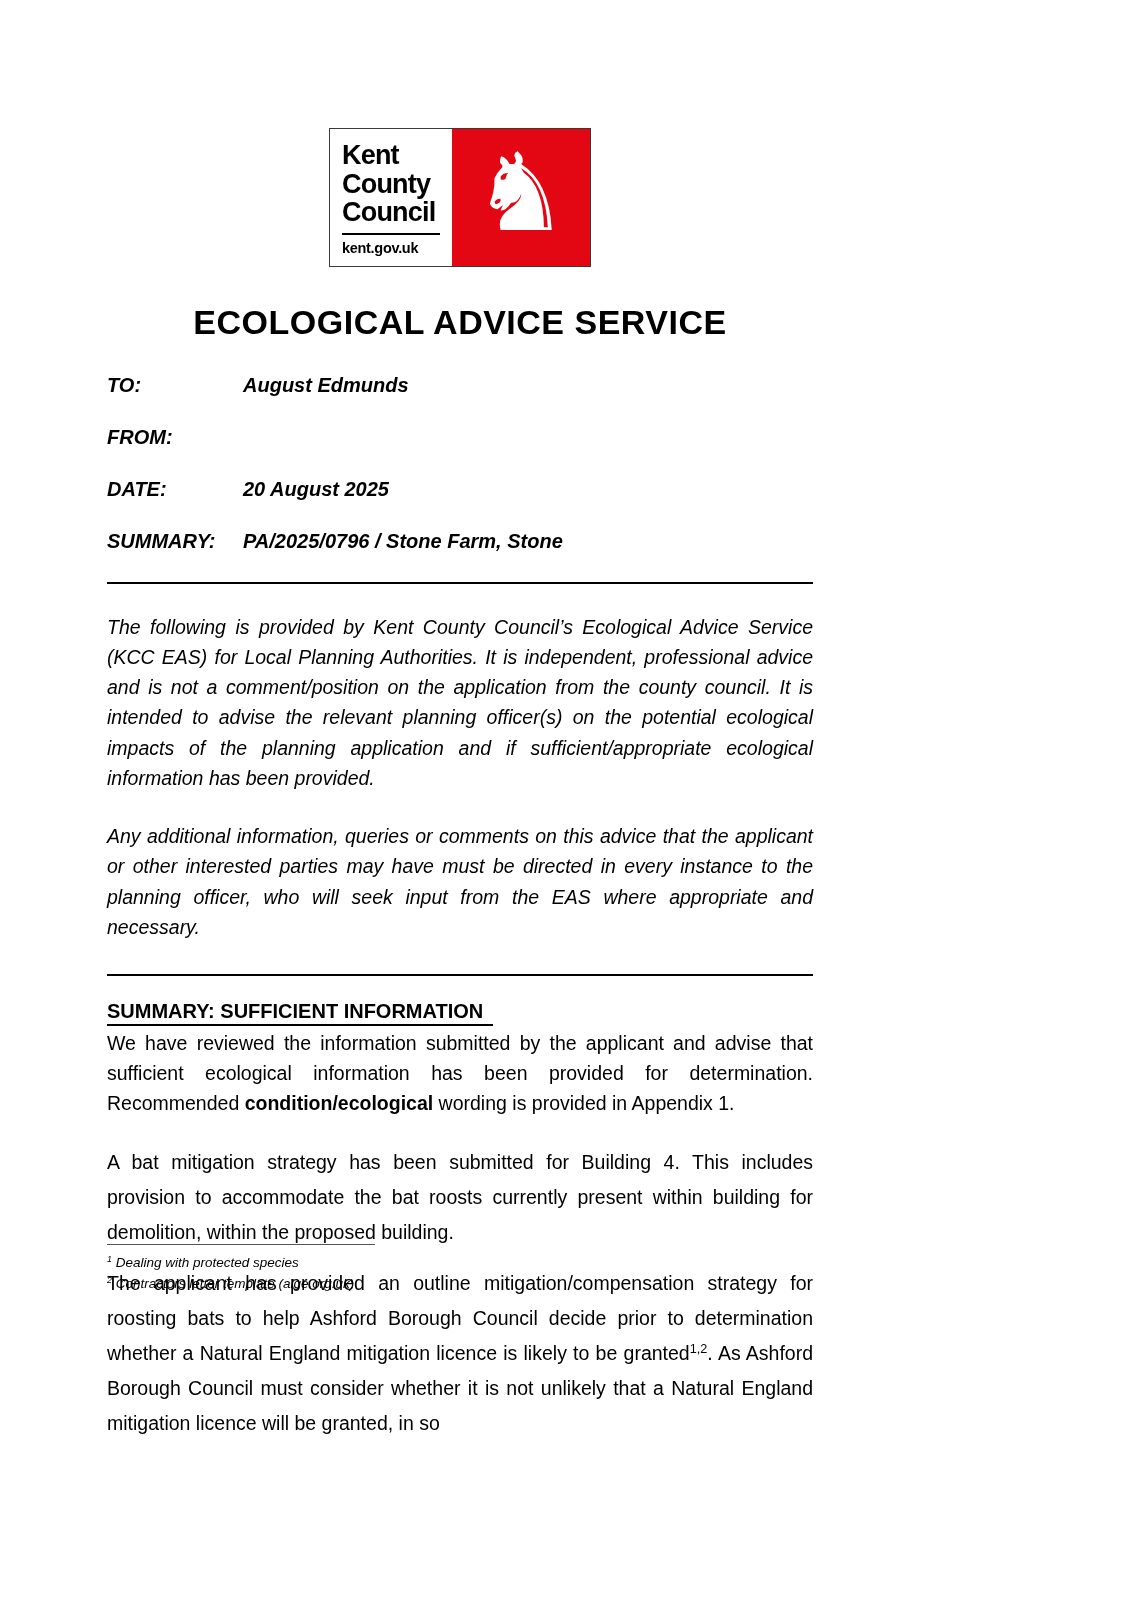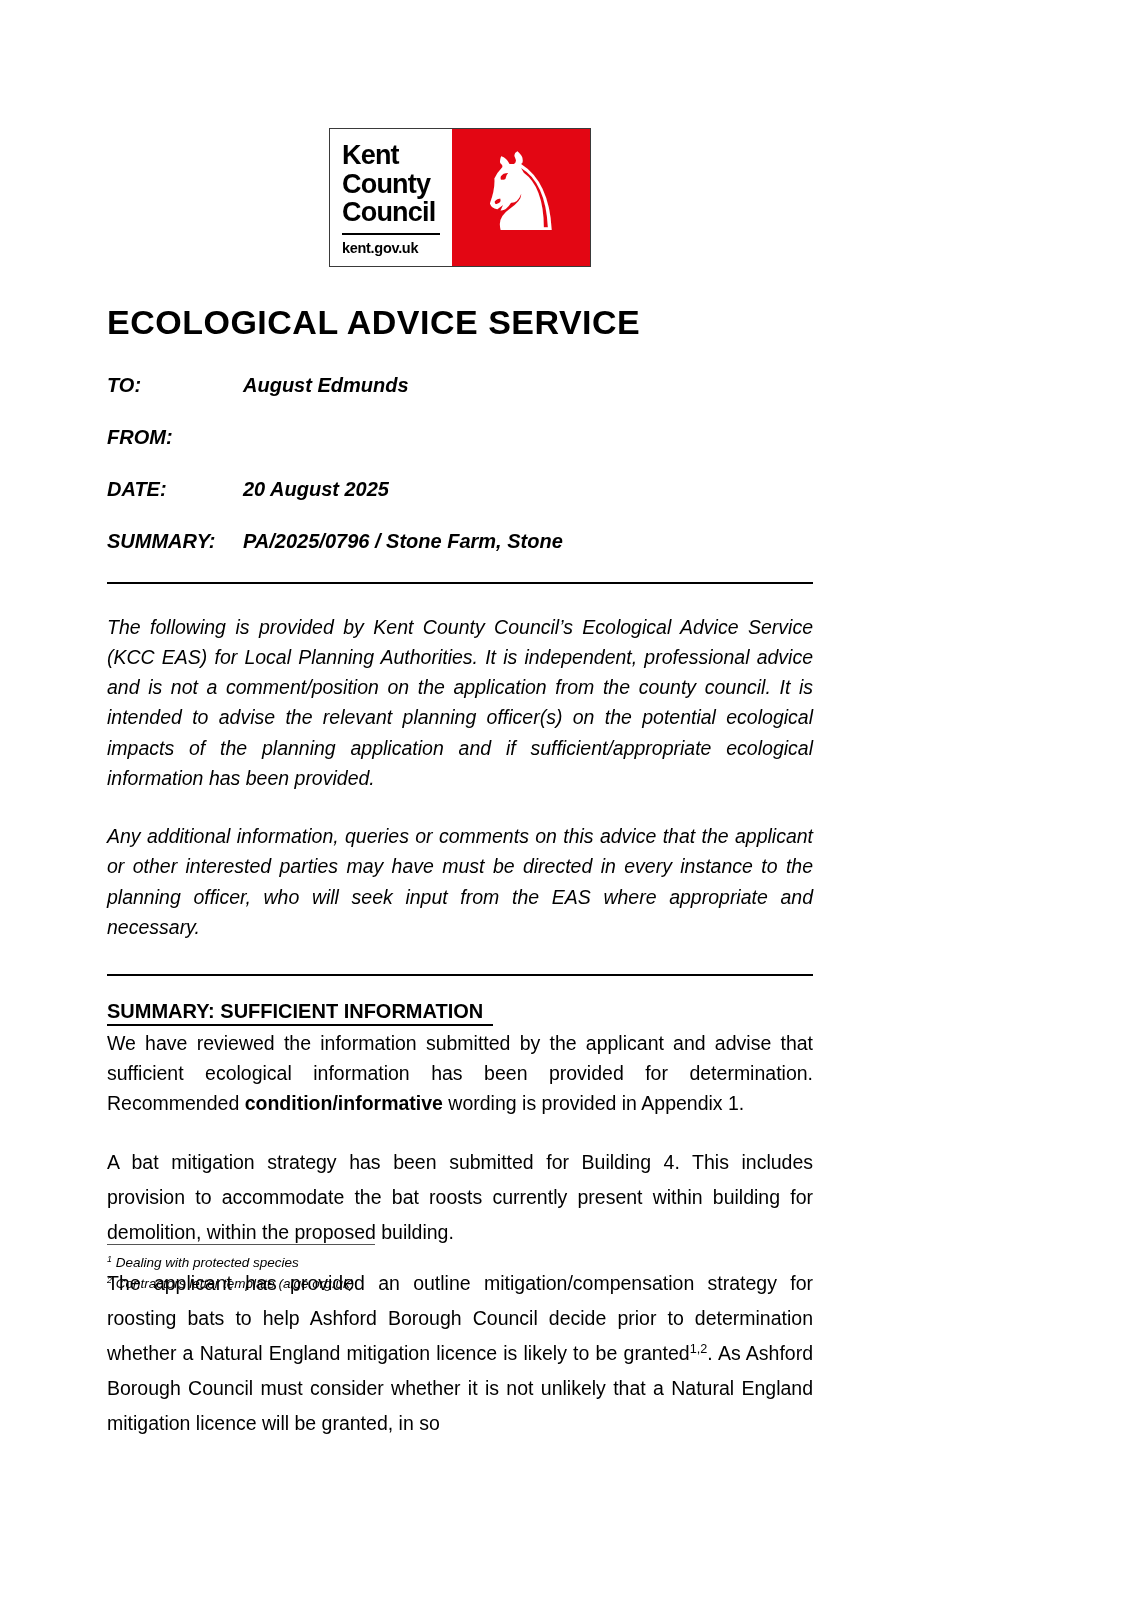--- a/index.html
+++ b/index.html
@@ -26,21 +26,21 @@
     width:138px; display:flex; align-items:center; justify-content:center;
   }
   .horse-glyph {
     font-family:"DejaVu Sans", sans-serif;
     color:#ffffff; font-size:108px; line-height:1;
     transform:translateY(-4px);
   }
 
   
   .doc-title {
-    margin-top:36px; 
+    margin-top:36px; text-align:center;
     font-size:34px; font-weight:bold; letter-spacing:0.5px;
   }
 
   
   .memo { margin-top:32px; }
   .memo-row { display:flex; margin-bottom:29px; font-weight:bold; font-style:italic; font-size:20px; }
   .memo-label { width:136px; flex:0 0 136px; }
   .memo-value { flex:1; }
 
   .rule { border:none; border-top:2px solid #000; margin-top:20px; }
@@ -109,21 +109,21 @@
 
   <hr class="rule">
 
   <p class="para para-italic">The following is provided by Kent County Council’s Ecological Advice Service (KCC EAS) for Local Planning Authorities. It is independent, professional advice and is not a comment/position on the application from the county council. It is intended to advise the relevant planning officer(s) on the potential ecological impacts of the planning application and if sufficient/appropriate ecological information has been provided.</p>
   <p class="para para-italic">Any additional information, queries or comments on this advice that the applicant or other interested parties may have must be directed in every instance to the planning officer, who will seek input from the EAS where appropriate and necessary.</p>
 
   <hr class="rule rule-2">
 
   <h2 class="summary-heading"><span>SUMMARY: SUFFICIENT INFORMATION</span></h2>
 
-  <p class="para summary-p1"><span>We have reviewed the information submitted by the applicant and advise that sufficient ecological information has been provided for determination. Recommended </span><span class="bold">condition/informative</span><span> wording is provided in Appendix 1.</span></p>
+  <p class="para summary-p1"><span>We have reviewed the information submitted by the applicant and advise that sufficient ecological information has been provided for determination. Recommended </span><span class="bold">condition/ecological</span><span> wording is provided in Appendix 1.</span></p>
 
   <p class="para spaced summary-p2">A bat mitigation strategy has been submitted for Building 4. This includes provision to accommodate the bat roosts currently present within building for demolition, within the proposed building.</p>
 
   <p class="para spaced summary-p3"><span>The applicant has provided an outline mitigation/compensation strategy for roosting bats to help Ashford Borough Council decide prior to determination whether a Natural England mitigation licence is likely to be granted</span><sup>1,2</sup><span>. As Ashford Borough Council must consider whether it is not unlikely that a Natural England mitigation licence will be granted, in so</span></p>
 
   <div class="footnotes">
     <hr class="footnote-rule">
     <div class="footnote"><sup>1</sup><span> Dealing with protected species</span></div>
     <div class="footnote"><sup>2</sup><span> Contractors letter template (alge.org.uk)</span></div>
   </div>

